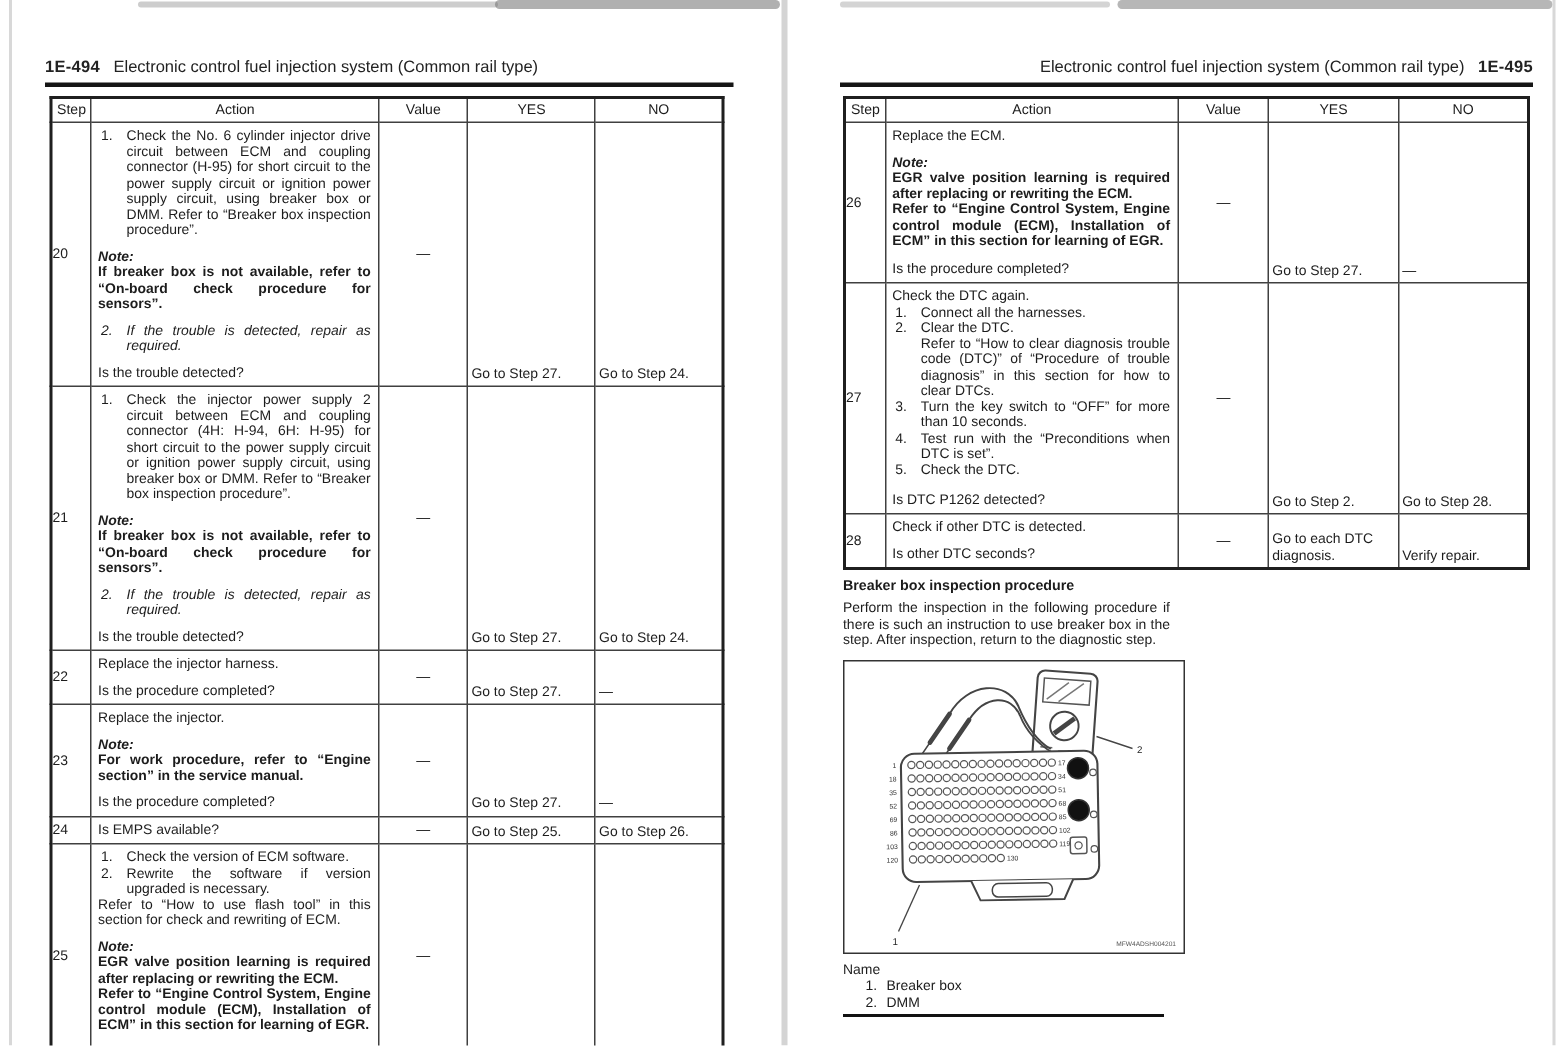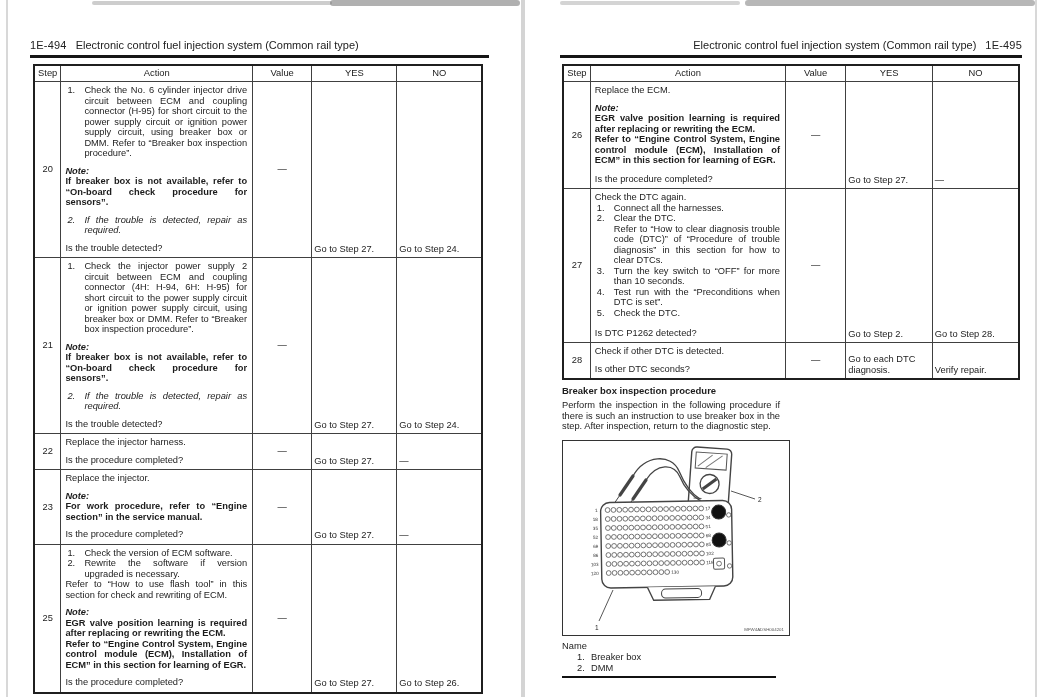--- a/index.html
+++ b/index.html
@@ -15,36 +15,36 @@
   .page-divider{position:absolute;top:0;bottom:0;left:521px;width:4px;background:#d4d4d4;}
   .scan-streak{position:absolute;border-radius:3px;background:#6f6f6f;}
 
   .page{position:absolute;top:0;height:697px;}
   .page-left{left:30px;width:460px;}
   .page-right{left:560px;width:462px;}
 
   .page-header{position:absolute;top:39px;left:0;right:0;font-size:11px;color:#222;white-space:nowrap;}
   .page-header.hdr-left{text-align:left;}
   .page-header.hdr-right{text-align:right;}
-  .hdr-code{letter-spacing:.2px;}
+  .hdr-code{letter-spacing:.2px;font-weight:bold;}
   .hdr-sp{display:inline-block;width:9px;}
   .header-rule{position:absolute;top:55px;left:0;height:2.5px;background:#151515;}
   .page-left .header-rule{width:459px;}
   .page-right .header-rule{width:462px;}
 
   table.doc-table{
     position:absolute;top:64px;border-collapse:collapse;table-layout:fixed;
     font-size:9.3px;line-height:10.5px;border:2px solid #1f1f1f;
   }
   .page-left table.doc-table{left:3px;width:450px;}
   .page-right table.doc-table{left:2px;width:458px;}
   .doc-table th,.doc-table td{border:1px solid #404040;}
   .doc-table th{font-weight:normal;font-size:9.4px;height:13px;padding:1px 2px;text-align:center;}
   .doc-table td{vertical-align:top;padding:0;}
-  td.c-step{text-align:center;vertical-align:middle;}
+  td.c-step{vertical-align:middle;}
   td.c-value{text-align:center;vertical-align:middle;}
   td.c-yes,td.c-no{vertical-align:bottom;padding:2px 2px 3px 2px;}
   .acell{display:flex;flex-direction:column;padding:3px 5px 4px 4px;}
   .blk{text-align:justify;}
   .blk.b{font-weight:bold;}
   .blk.li{display:flex;text-align:justify;}
   .blk.li .num{flex:0 0 17px;padding-left:2px;}
   .blk.li .txt{flex:1;text-align:justify;}
   .blk.sub{margin-left:19px;}
   .blk.gap{margin-top:7px;font-style:italic;}
@@ -171,20 +171,31 @@
               <div class="acell">
                 <div class="blk p">Replace the injector.</div>
                 <div class="blk b gap">Note:</div>
                 <div class="blk b">For work procedure, refer to “Engine section” in the service manual.</div>
                 <div class="blk q">Is the procedure completed?</div>
               </div>
             </td>
             <td class="c-value">—</td>
             <td class="c-yes">Go to Step 27.</td>
             <td class="c-no">—</td>
+          </tr>
+          <tr>
+            <td class="c-step">24</td>
+            <td class="c-action">
+              <div class="acell">
+                <div class="blk q">Is EMPS available?</div>
+              </div>
+            </td>
+            <td class="c-value">—</td>
+            <td class="c-yes">Go to Step 25.</td>
+            <td class="c-no">Go to Step 26.</td>
           </tr>
           <tr>
             <td class="c-step">25</td>
             <td class="c-action">
               <div class="acell">
                 <div class="blk li">
                   <span class="num">1.</span>
                   <span class="txt">Check the version of ECM software.</span>
                 </div>
                 <div class="blk li">

